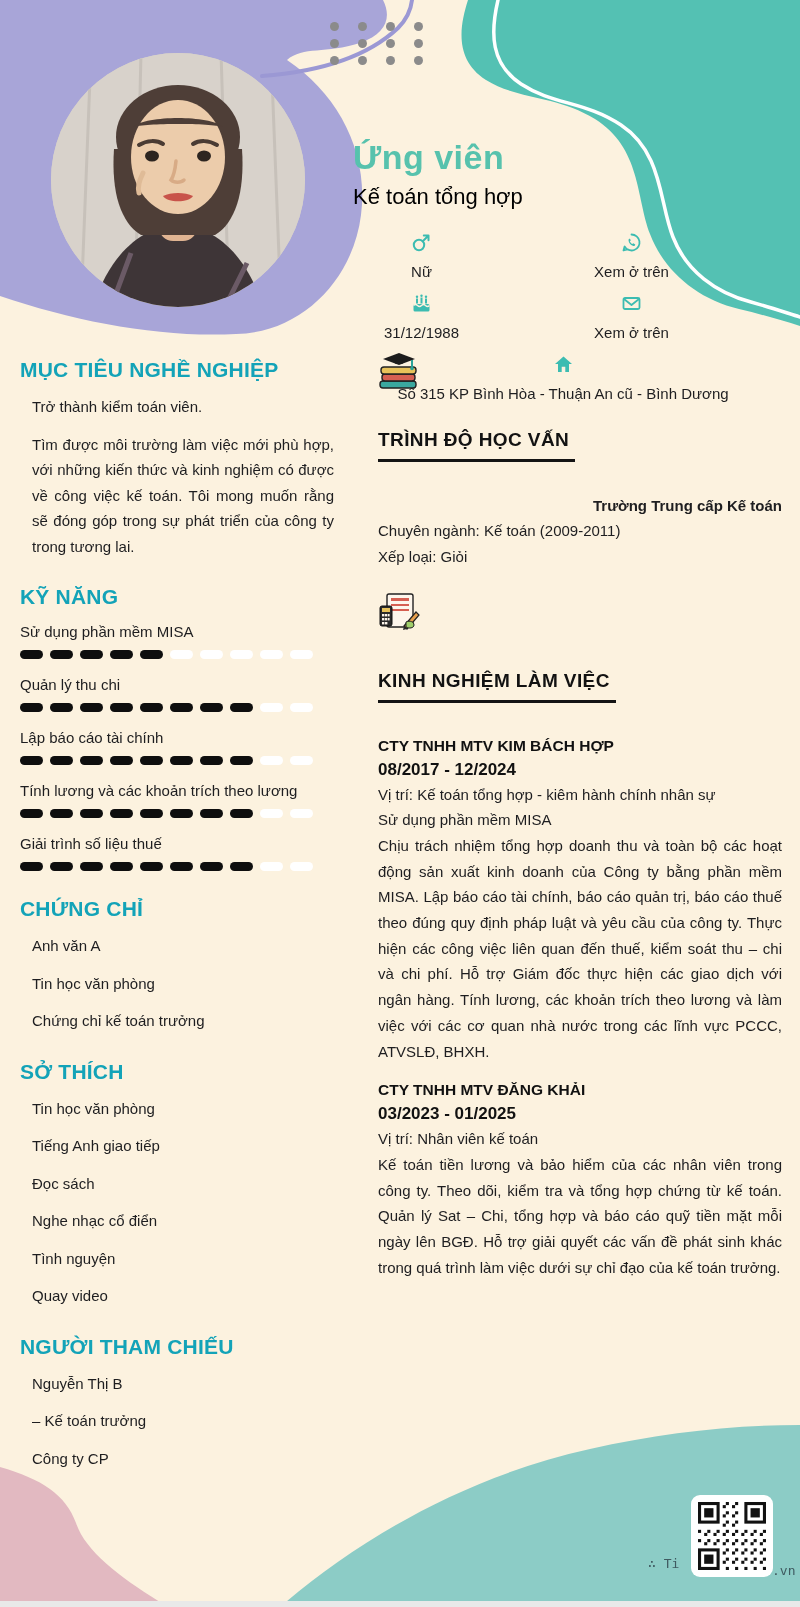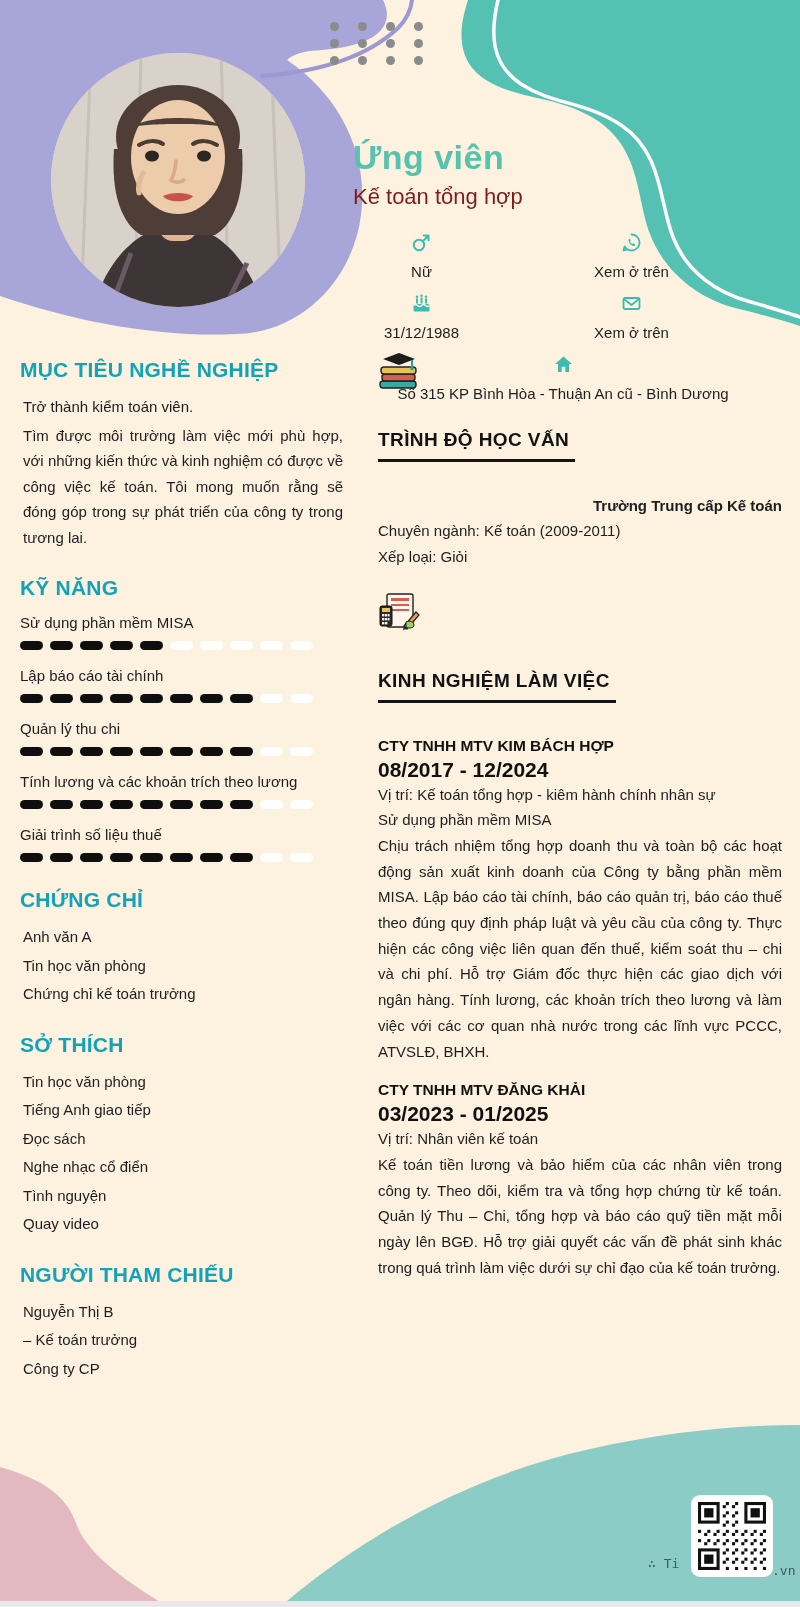--- a/index.html
+++ b/index.html
@@ -15,48 +15,48 @@
   .dots{position:absolute;left:330px;top:22px;display:grid;
         grid-template-columns:repeat(4,9px);grid-auto-rows:9px;
         column-gap:19px;row-gap:8px;}
   .dot{width:9px;height:9px;border-radius:50%;background:#8b8b8b;}
   
   .photo{position:absolute;left:51px;top:53px;width:254px;height:254px;
          border-radius:50%;overflow:hidden;background:#d6d0c9;}
   
   .header-block{position:absolute;left:353px;top:138px;width:420px;}
   .cv-name{font-size:34px;font-weight:700;color:#57c2ad;letter-spacing:.5px;line-height:38px;}
-  .cv-title{font-size:22px;color:#7f1d1d;margin-top:8px;line-height:26px;}
+  .cv-title{font-size:22px;color:#000000;margin-top:8px;line-height:26px;}
   .contact{margin-top:22px;display:grid;grid-template-columns:137px auto;row-gap:13px;font-size:15px;}
   .contact-row{display:flex;align-items:center;gap:10px;white-space:nowrap;flex-direction:column;}
   .contact-row .cicon{width:21px;height:21px;flex:0 0 21px;}
   .contact-full{grid-column:1 / span 2;}
   
   .col-left{position:absolute;left:20px;top:358px;width:326px;}
   .col-right{position:absolute;left:378px;top:350px;width:404px;}
   .lhead{font-size:21px;font-weight:700;color:#13a3b8;letter-spacing:.2px;margin:0 0 12px 0;}
   .sect{margin-bottom:26px;}
   .body-text,.plist p{font-size:15px;line-height:25.5px;margin:0;}
   .just{text-align:justify;}
-  .plist p{margin:3px;}
+  .plist p{margin:12px;}
   
   .skill{margin-bottom:15px;}
   .skill-label{font-size:15px;line-height:21px;margin-bottom:8px;}
   .skill-bar{display:flex;gap:7px;}
   .dash{width:23px;height:9px;border-radius:5px;background:#ffffff;}
   .dash.on{background:#0e0e0e;}
   
   .rsect-head{display:flex;align-items:flex-start;gap:15px;margin-bottom:15px;flex-direction:column;}
   .rsect-head .ricon{width:42px;height:40px;flex:0 0 42px;}
   .rsect-title{font-size:19px;font-weight:700;color:#121212;letter-spacing:.4px;
                padding:6px 6px 8px 0;border-bottom:3px solid #141414;}
   .edu-lines p{font-size:15px;line-height:25.5px;margin:0;}
   .job{margin-top:14px;}
   .job h3{font-size:15.5px;font-weight:700;margin:0;line-height:24px;color:#111;}
-  .job .period{font-size:21px;font-weight:700;line-height:24px;color:#111;}
+  .job .period{font-size:17px;font-weight:700;line-height:24px;color:#111;}
   .job p{font-size:15px;line-height:25.7px;margin:0;}
   .bold{font-weight:700;text-align:right;}
   
   #pink-decor{left:0;top:1455px;}
   #teal-bottom-decor{left:0;top:1417px;}
   .qr-card{position:absolute;left:691px;top:1495px;width:82px;height:82px;
            background:#fff;border-radius:9px;display:flex;align-items:center;justify-content:center;}
   .watermark{position:absolute;font-family:"DejaVu Sans Mono",monospace;
              font-size:13px;color:#3f5a60;}
   #wm-left{left:648px;top:1556px;}
@@ -185,36 +185,36 @@
               <span class="dash on"></span>
               <span class="dash on"></span>
               <span class="dash"></span>
               <span class="dash"></span>
               <span class="dash"></span>
               <span class="dash"></span>
               <span class="dash"></span>
             </div>
           </div>
           <div class="skill">
-            <div class="skill-label">Lập báo cáo tài chính</div>
+            <div class="skill-label">Quản lý thu chi</div>
             <div class="skill-bar">
               <span class="dash on"></span>
               <span class="dash on"></span>
               <span class="dash on"></span>
               <span class="dash on"></span>
               <span class="dash on"></span>
               <span class="dash on"></span>
               <span class="dash on"></span>
               <span class="dash on"></span>
               <span class="dash"></span>
               <span class="dash"></span>
             </div>
           </div>
           <div class="skill">
-            <div class="skill-label">Quản lý thu chi</div>
+            <div class="skill-label">Lập báo cáo tài chính</div>
             <div class="skill-bar">
               <span class="dash on"></span>
               <span class="dash on"></span>
               <span class="dash on"></span>
               <span class="dash on"></span>
               <span class="dash on"></span>
               <span class="dash on"></span>
               <span class="dash on"></span>
               <span class="dash on"></span>
               <span class="dash"></span>
@@ -335,21 +335,21 @@
           <h3>CTY TNHH MTV KIM BÁCH HỢP</h3>
           <div class="period">08/2017 - 12/2024</div>
           <p>Vị trí: Kế toán tổng hợp - kiêm hành chính nhân sự</p>
           <p>Sử dụng phần mềm MISA</p>
           <p class="just">Chịu trách nhiệm tổng hợp doanh thu và toàn bộ các hoạt động sản xuất kinh doanh của Công ty bằng phần mềm MISA. Lập báo cáo tài chính, báo cáo quản trị, báo cáo thuế theo đúng quy định pháp luật và yêu cầu của công ty. Thực hiện các công việc liên quan đến thuế, kiểm soát thu – chi và chi phí. Hỗ trợ Giám đốc thực hiện các giao dịch với ngân hàng. Tính lương, các khoản trích theo lương và làm việc với các cơ quan nhà nước trong các lĩnh vực PCCC, ATVSLĐ, BHXH.</p>
         </div>
         <div class="job">
           <h3>CTY TNHH MTV ĐĂNG KHẢI</h3>
           <div class="period">03/2023 - 01/2025</div>
           <p>Vị trí: Nhân viên kế toán</p>
-          <p class="just">Kế toán tiền lương và bảo hiểm của các nhân viên trong công ty. Theo dõi, kiểm tra và tổng hợp chứng từ kế toán. Quản lý Thu – Chi, tổng hợp và báo cáo quỹ tiền mặt mỗi ngày lên BGĐ. Hỗ trợ giải quyết các vấn đề phát sinh khác trong quá trình làm việc dưới sự chỉ đạo của kế toán trưởng.</p>
+          <p class="just">Kế toán tiền lương và bảo hiểm của các nhân viên trong công ty. Theo dõi, kiểm tra và tổng hợp chứng từ kế toán. Quản lý Sat – Chi, tổng hợp và báo cáo quỹ tiền mặt mỗi ngày lên BGĐ. Hỗ trợ giải quyết các vấn đề phát sinh khác trong quá trình làm việc dưới sự chỉ đạo của kế toán trưởng.</p>
         </div>
       </div>
 
   </div>
 
   <svg id="teal-bottom-decor" class="decor" width="800" height="190" viewBox="0 0 800 190">
     <path d="M280,190 C350,130 455,62 590,32 C660,16 732,8 800,8 L800,190 Z" fill="#8cccc6"></path>
   </svg>
   <svg id="pink-decor" class="decor" width="200" height="152" viewBox="0 0 200 152">
     <path d="M0,12 C42,24 66,40 76,68 C86,98 124,125 168,152 L0,152 Z" fill="#e2b9c1"></path>

